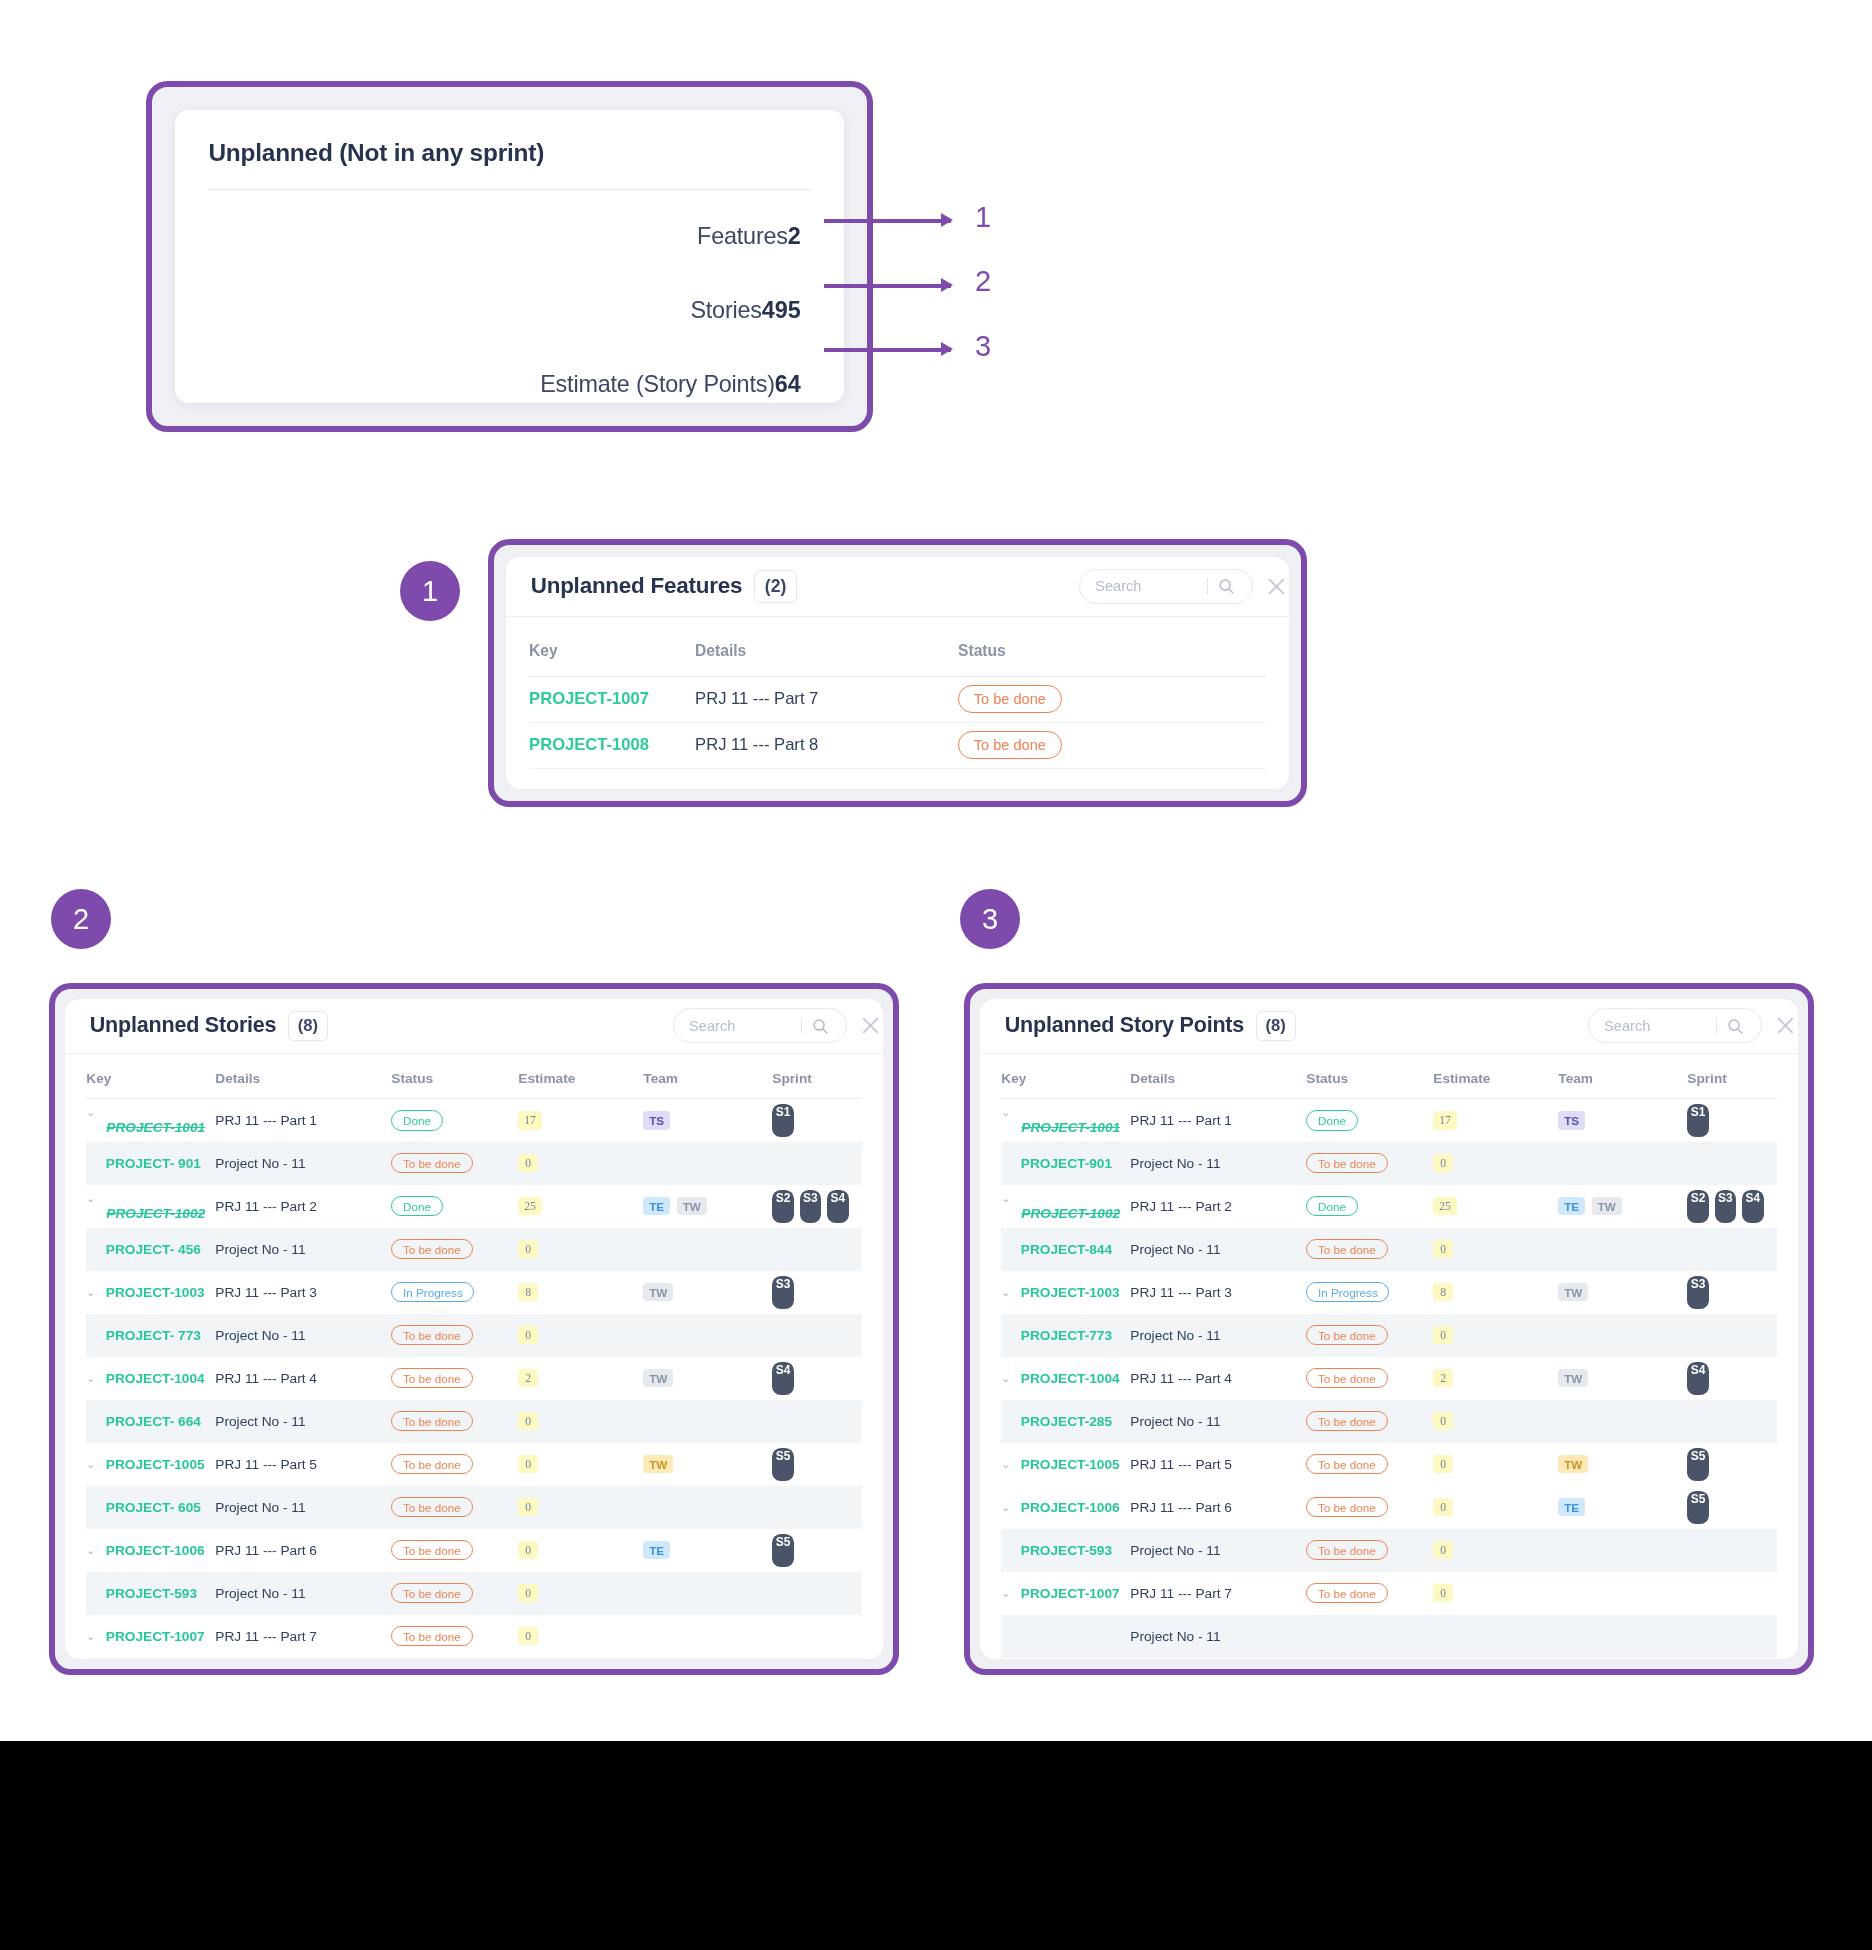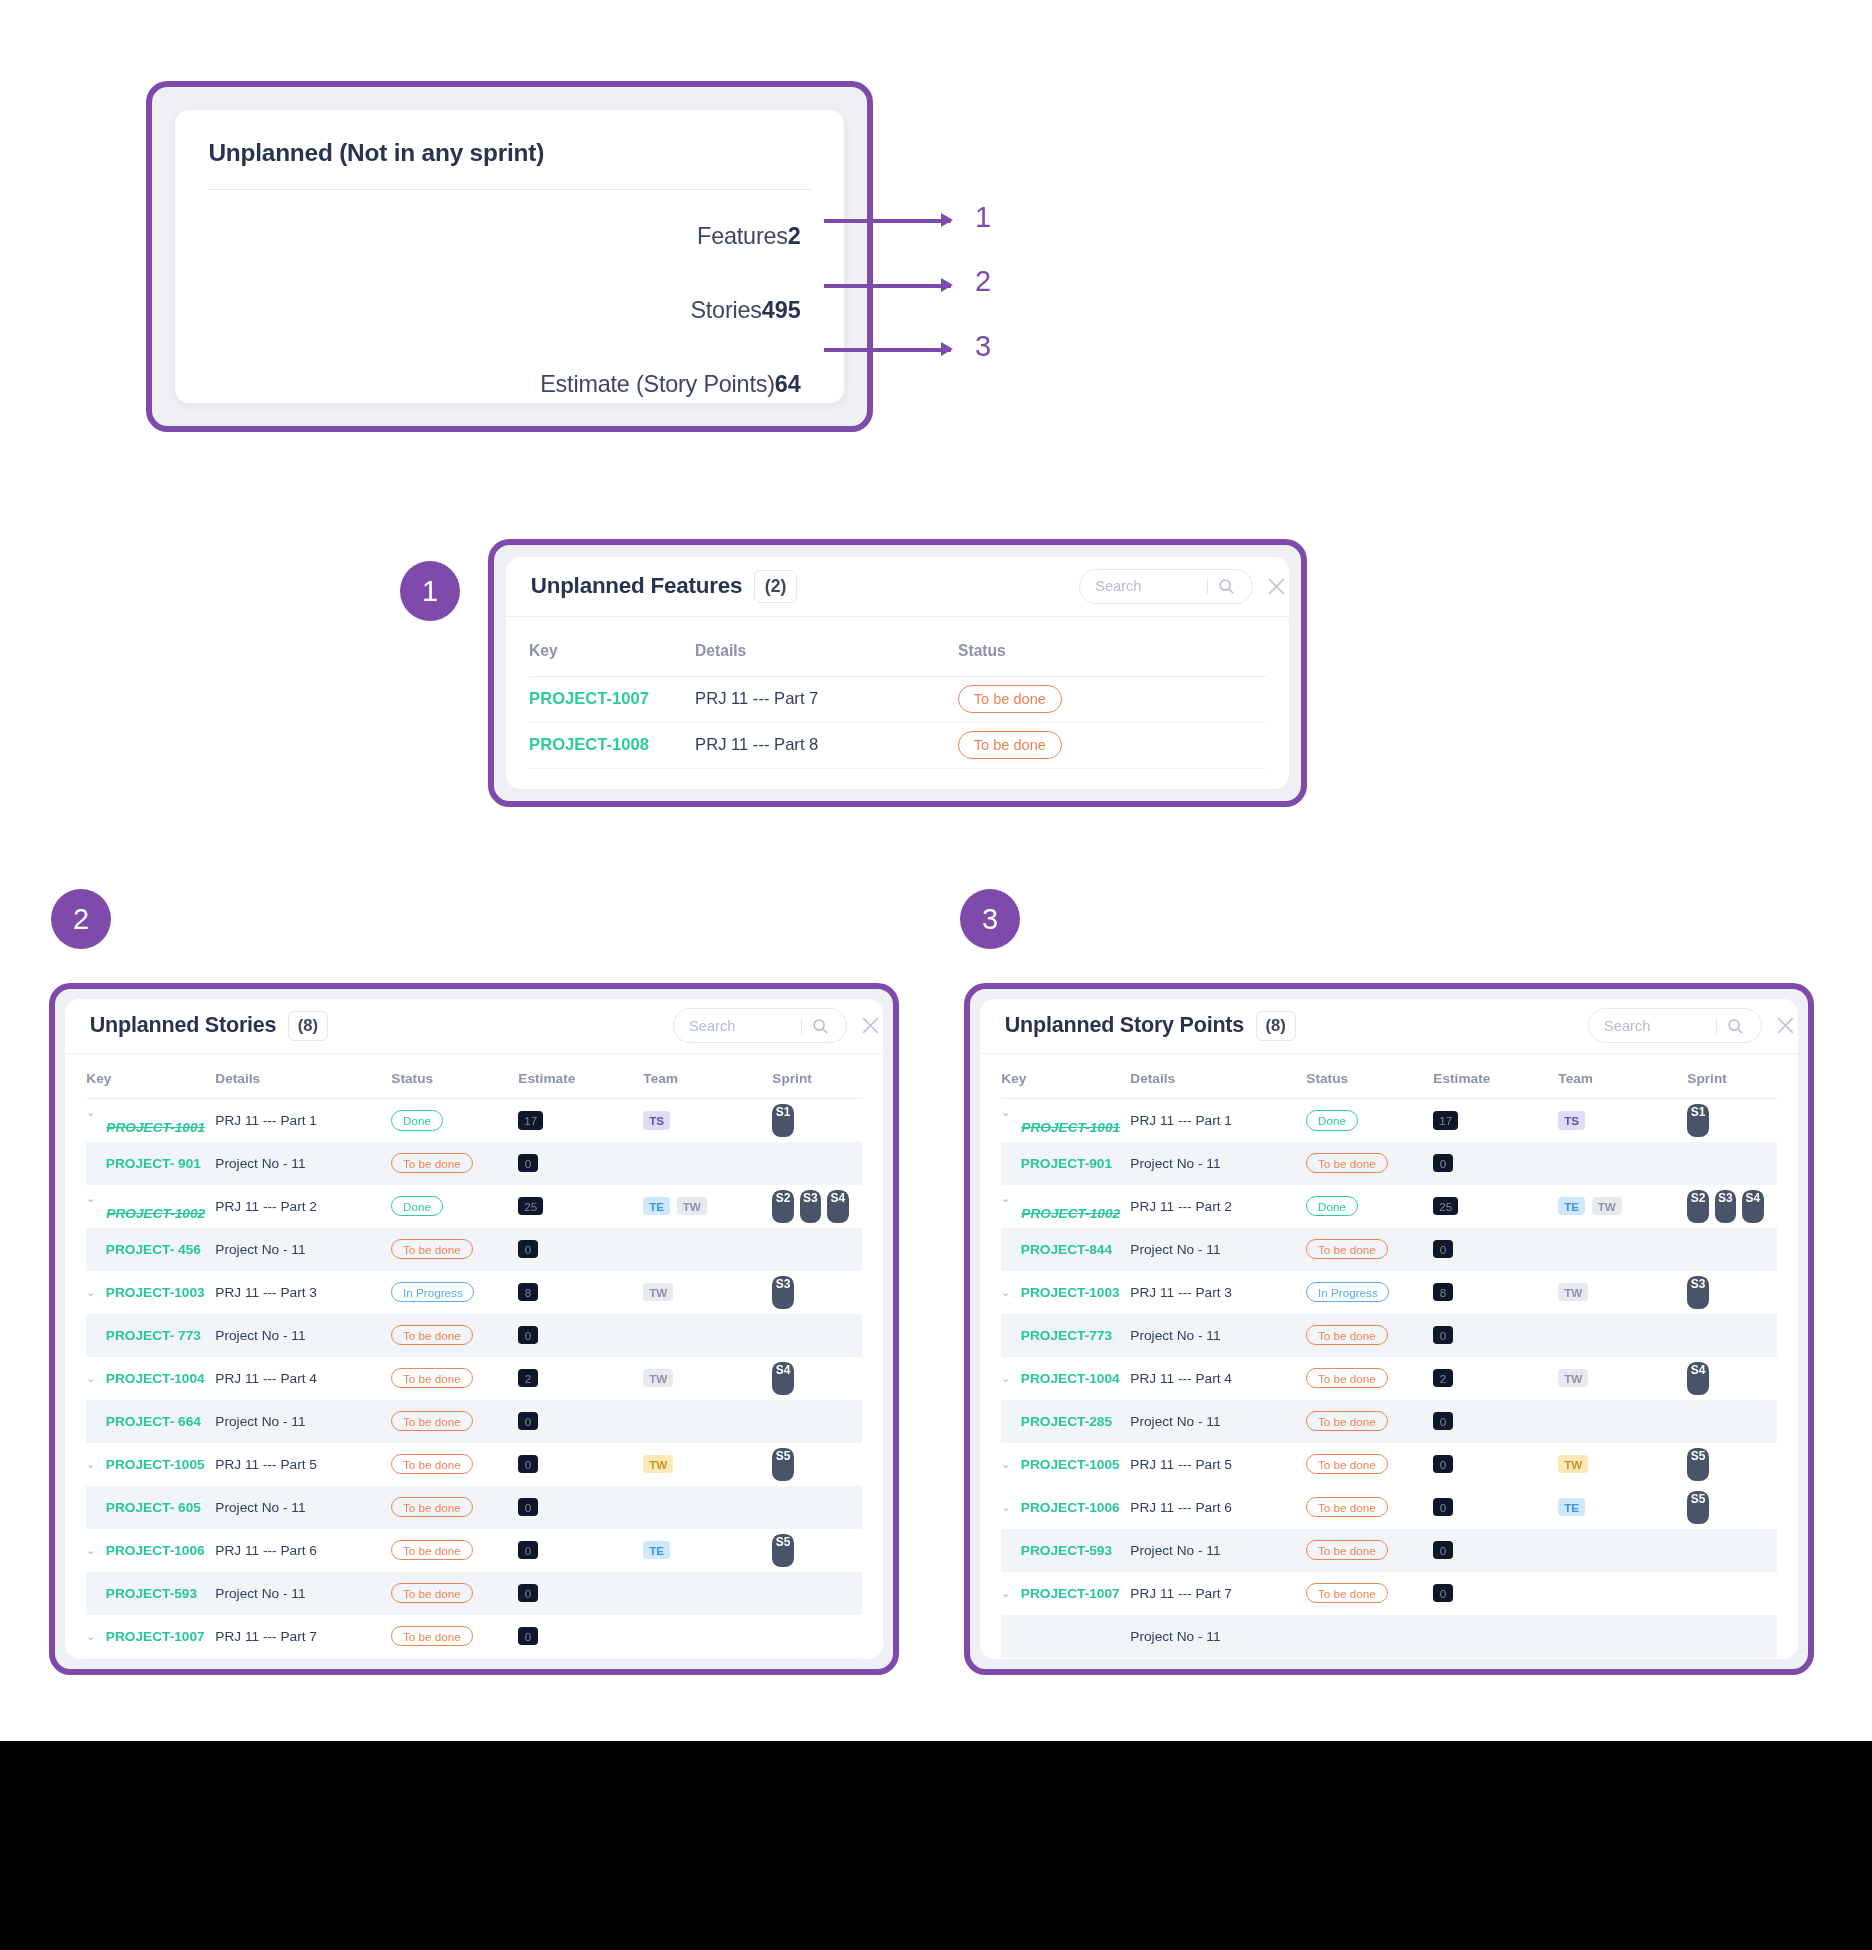--- a/index.html
+++ b/index.html
@@ -122,22 +122,22 @@
     display: inline-block; border-radius: 10.7px;
     padding: 2.9px 10.7px; font-size: 11.7px; white-space: nowrap;
     border: 1px solid currentColor;
   }
   .pill.todo { color: #ef8354; }
   .pill.done { color: #2ecb9b; }
   .pill.prog { color: #5aabe8; }
 
   .estimate-box {
     display: inline-block; min-width: 19.5px; text-align: center;
-    background: #0f172a; border-radius: 3.9px;
-    font-size: 11.7px; color: #7d8599; padding: 2.9px 5.9px;
+    background: #fef9c3; border-radius: 3.9px;
+    font-size: 11.7px; color: #7d8599; padding: 2.9px 5.9px; font-family: Liberation Serif, serif;
   }
   .team-tag {
     display: inline-block; border-radius: 3.9px;
     font-size: 11.7px; font-weight: 700; padding: 2.9px 5.9px; margin-right: 6.8px;
   }
   .team-TS { background: #dfdcf7; color: #5b53a8; }
   .team-TE { background: #cfe8fb; color: #3d94de; }
   .team-TW { background: #e6e9ee; color: #8b93a8; }
   .team-TWy { background: #fde9b8; color: #c79626; }
   .sprint-dot {

